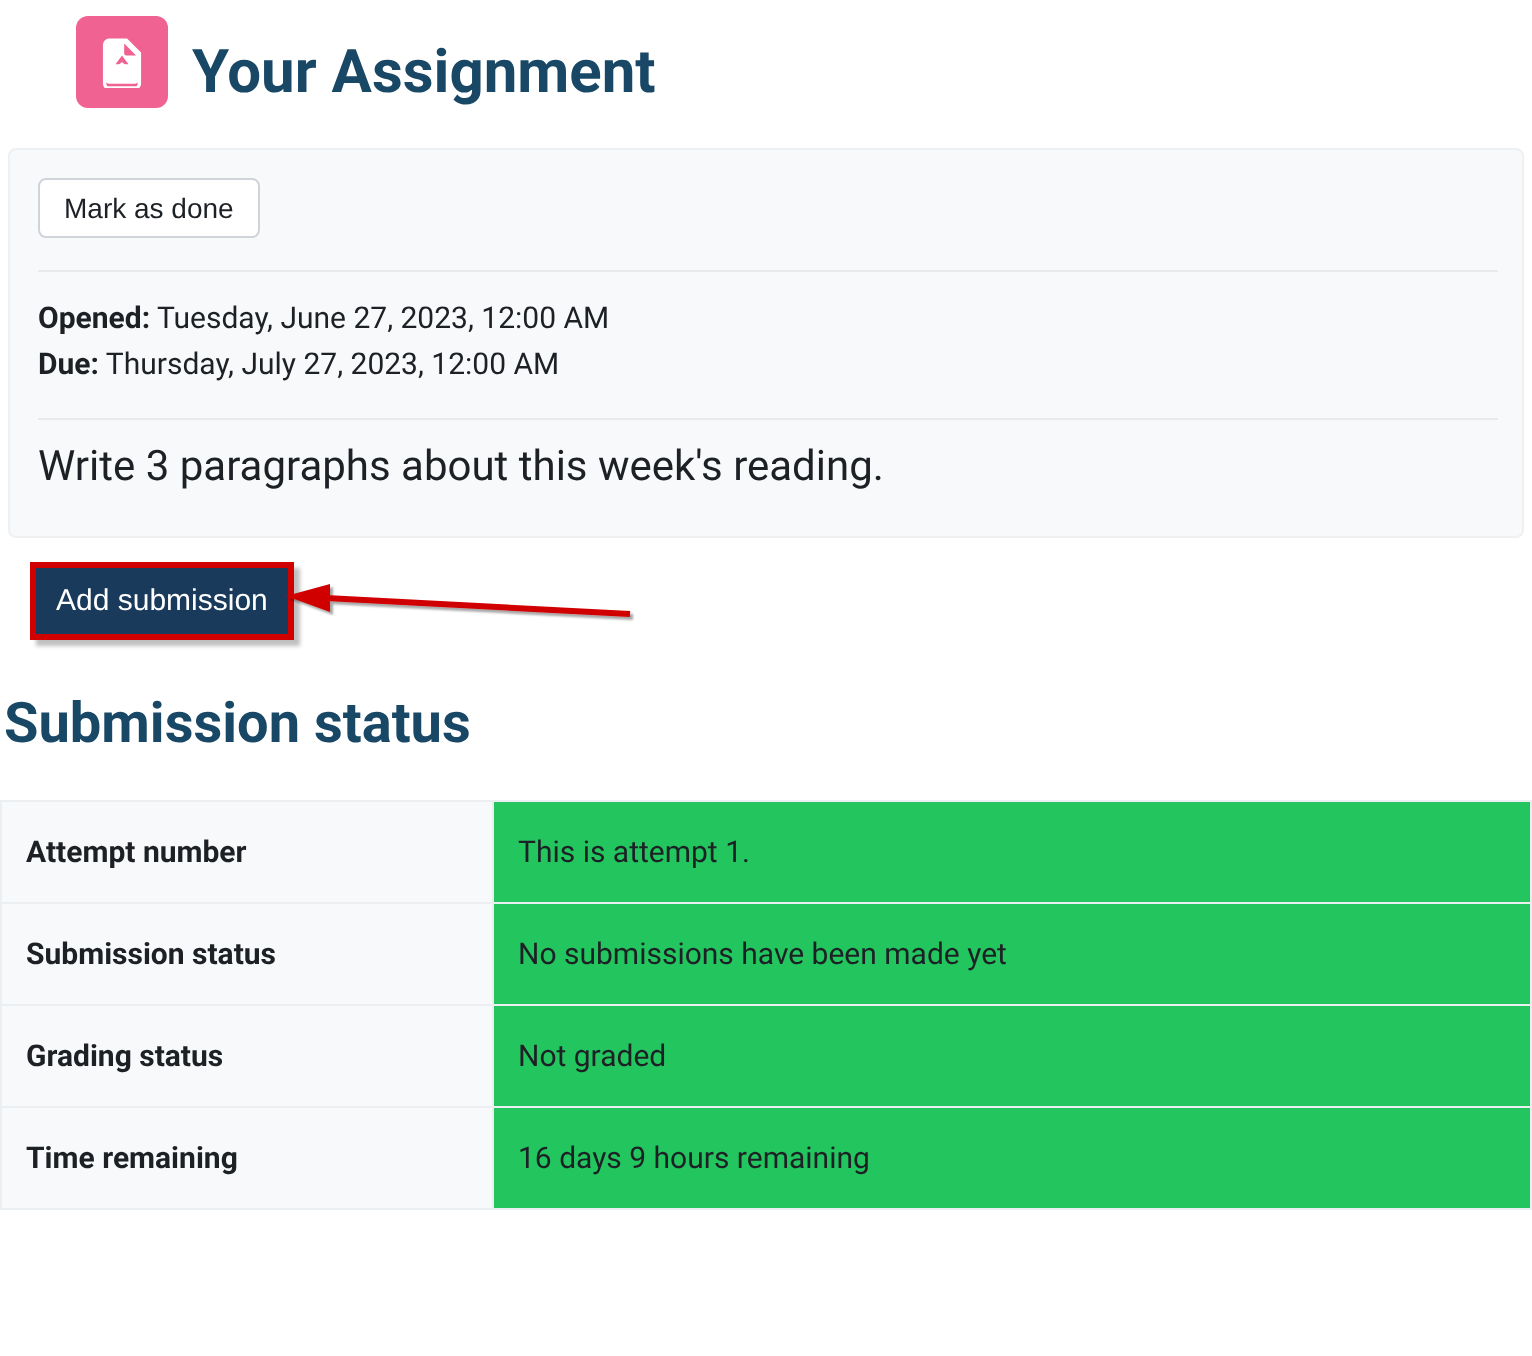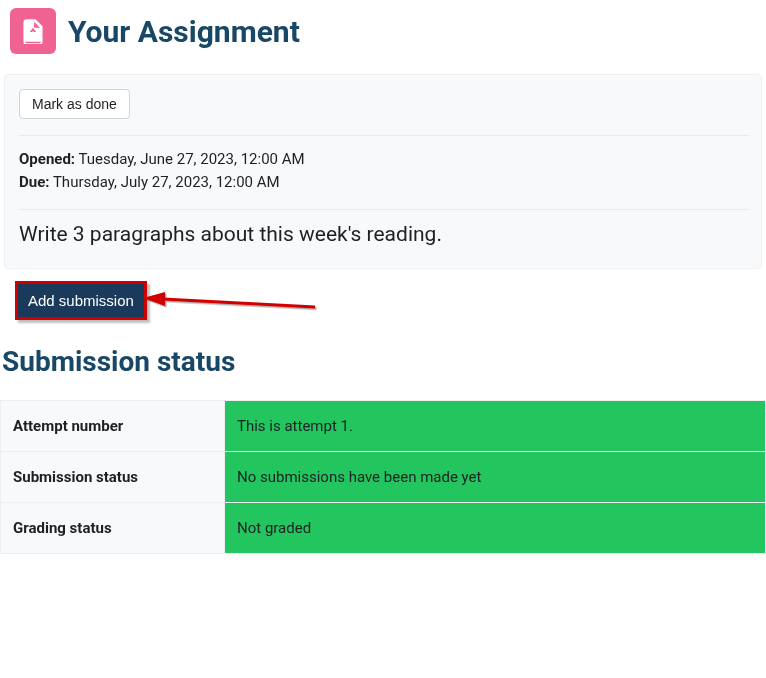--- a/index.html
+++ b/index.html
@@ -6,23 +6,24 @@
     body {
       font-family: -apple-system, BlinkMacSystemFont, "Segoe UI", Roboto, "Helvetica Neue", Arial, sans-serif;
       font-size: 15px;
       color: #1d2125;
       width: 766px;
       background: #fff;
       padding-bottom: 20px;
     }
     .header-row {
       display: flex;
-      align-items: center;
+      align-items: flex-end;
       gap: 12px;
       padding: 8px 10px 8px 10px;
+      margin-left: 28px;
     }
     .icon-box {
       width: 46px;
       height: 46px;
       background: #f06292;
       border-radius: 6px;
       display: flex;
       align-items: center;
       justify-content: center;
       flex-shrink: 0;
@@ -87,21 +88,21 @@
       width: 100%;
       border-collapse: collapse;
       font-size: 15px;
     }
     table.status-table td {
       border: 1px solid #eceff1;
       padding: 16px 12px;
       vertical-align: middle;
     }
     table.status-table td.label-cell {
-      width: 224px;
+      width: 246px;
       background: #f8f9fa;
       font-weight: 700;
       color: #1d2125;
     }
     table.status-table td.value-cell {
       background: #22c55e;
       color: #1d2125;
     }
   </style>
 </head>
@@ -161,14 +162,18 @@
       <td class="value-cell">This is attempt 1.</td>
     </tr>
     <tr>
       <td class="label-cell">Submission status</td>
       <td class="value-cell">No submissions have been made yet</td>
     </tr>
     <tr>
       <td class="label-cell">Grading status</td>
       <td class="value-cell">Not graded</td>
     </tr>
+    <tr>
+      <td class="label-cell">Time remaining</td>
+      <td class="value-cell">16 days 9 hours remaining</td>
+    </tr>
   </tbody>
 </table>
 
 </body></html>

